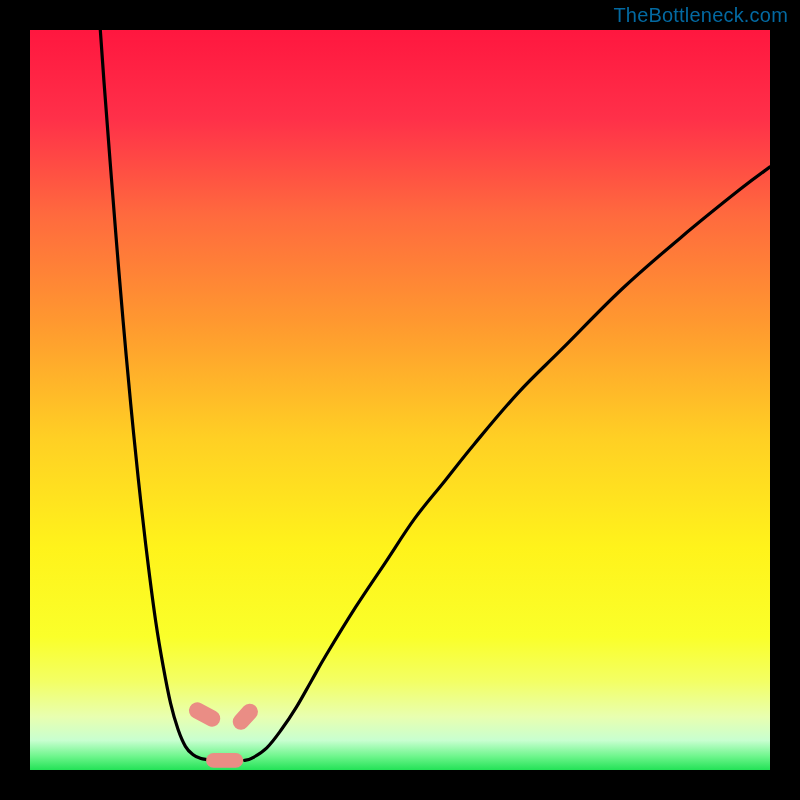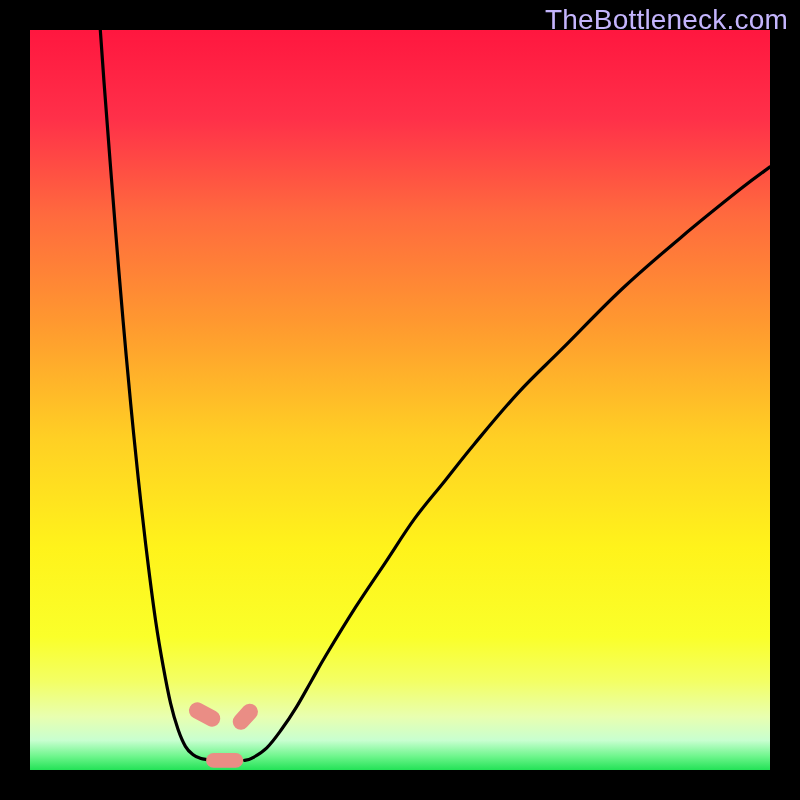--- a/index.html
+++ b/index.html
@@ -24,22 +24,22 @@
     top: 30px;
     width: 740px;
     height: 740px;
     overflow: hidden;
   }
   .watermark {
     position: absolute;
     top: 4px;
     right: 12px;
     font-family: Arial, Helvetica, sans-serif;
-    font-size: 28px;
-    color: #c4b5fd;
+    font-size: 20px;
+    color: #0369a1;
     letter-spacing: 0.2px;
     font-weight: 500;
   }
   svg {
     display: block;
   }
 </style>
 </head>
 <body>
 

